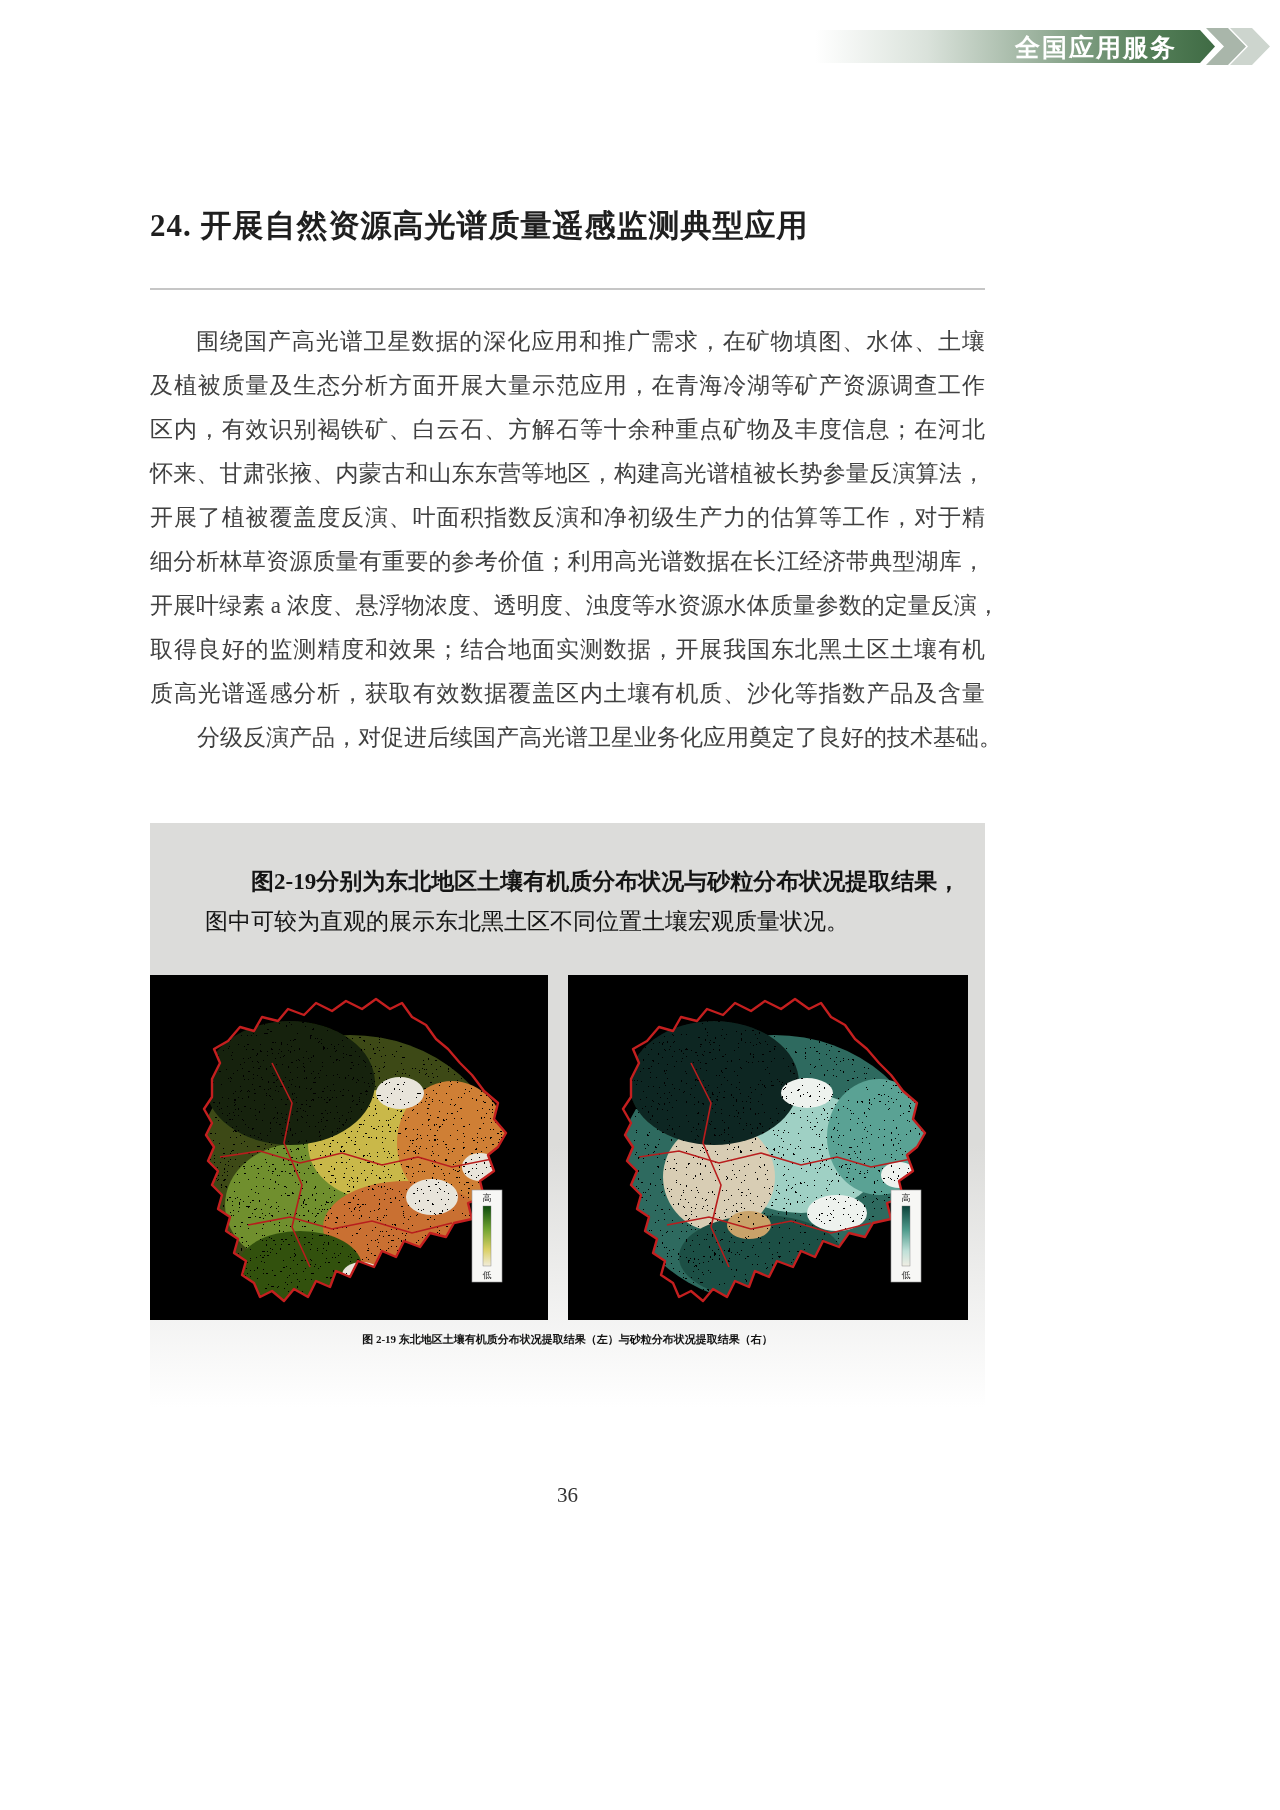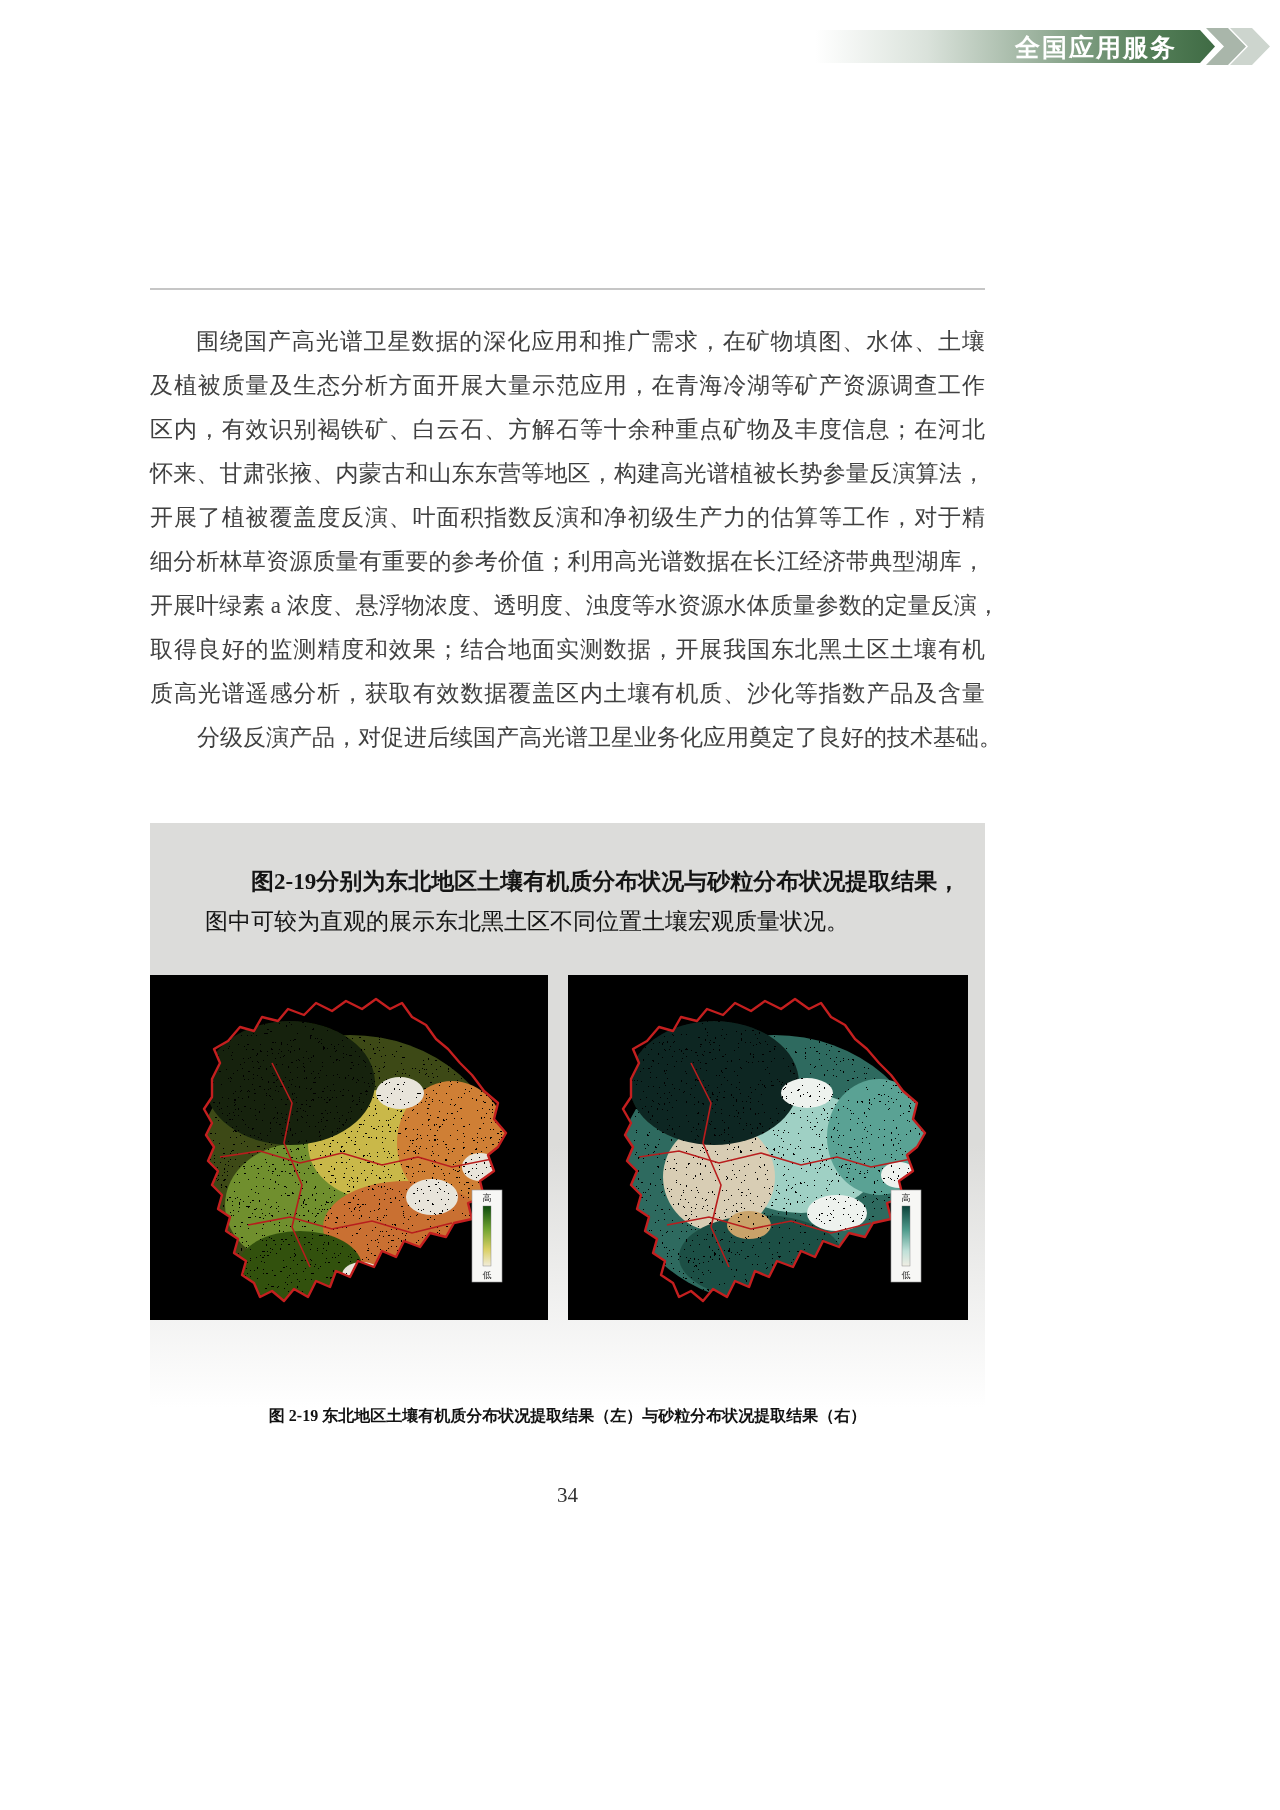--- a/index.html
+++ b/index.html
@@ -76,42 +76,43 @@
   .map-left{left:0;width:398px;}
   .map-right{left:418px;width:400px;}
   .map svg{display:block;width:100%;height:100%;}
 
   .legend-label{
     font-size:9px;fill:#222;
     font-family:"Liberation Serif","DejaVu Serif",serif;
   }
 
   .caption{
-    position:absolute;top:1406px;left:0;width:835px;
-    text-align:center;font-size:16px;font-weight:600;color:#111;
+    position:absolute;top:1332px;left:0;width:835px;
+    text-align:center;font-size:11px;font-weight:600;color:#111;
     white-space:nowrap;
   }
   .page-number{
     position:absolute;top:1483px;left:0;width:835px;
     text-align:center;font-size:21px;color:#333;
   }
 </style>
 </head>
 <body>
 
 <div class="page">
 
   <div class="banner">
     <span class="banner-label">全国应用服务</span>
   </div>
   <div class="chev chev-1"></div>
   <div class="chev chev-2"></div>
 
   <div class="content">
 
+    <div class="heading">24. 开展自然资源高光谱质量遥感监测典型应用</div>
     <div class="heading-divider"></div>
 
     <div class="body-par">
       <div class="par-line first">围绕国产高光谱卫星数据的深化应用和推广需求，在矿物填图、水体、土壤</div>
       <div class="par-line">及植被质量及生态分析方面开展大量示范应用，在青海冷湖等矿产资源调查工作</div>
       <div class="par-line">区内，有效识别褐铁矿、白云石、方解石等十余种重点矿物及丰度信息；在河北</div>
       <div class="par-line">怀来、甘肃张掖、内蒙古和山东东营等地区，构建高光谱植被长势参量反演算法，</div>
       <div class="par-line">开展了植被覆盖度反演、叶面积指数反演和净初级生产力的估算等工作，对于精</div>
       <div class="par-line">细分析林草资源质量有重要的参考价值；利用高光谱数据在长江经济带典型湖库，</div>
       <div class="par-line">开展叶绿素 a 浓度、悬浮物浓度、透明度、浊度等水资源水体质量参数的定量反演，</div>
@@ -220,16 +221,16 @@
         <g transform="translate(322,215)">
           <rect x="0" y="0" width="30" height="92" fill="#f7f7f5" stroke="#999" stroke-width="0.6"></rect>
           <text class="legend-label" x="15" y="11" text-anchor="middle">高</text>
           <rect x="11" y="16" width="8" height="60" fill="url(#rampR)" stroke="#777" stroke-width="0.4"></rect>
           <text class="legend-label" x="15" y="88" text-anchor="middle">低</text>
         </g>
       </svg>
     </div>
 
     <div class="caption">图 2-19 东北地区土壤有机质分布状况提取结果（左）与砂粒分布状况提取结果（右）</div>
-    <div class="page-number">34</div>
+    <div class="page-number">36</div>
 
   </div>
 </div>
 
 </body></html>

